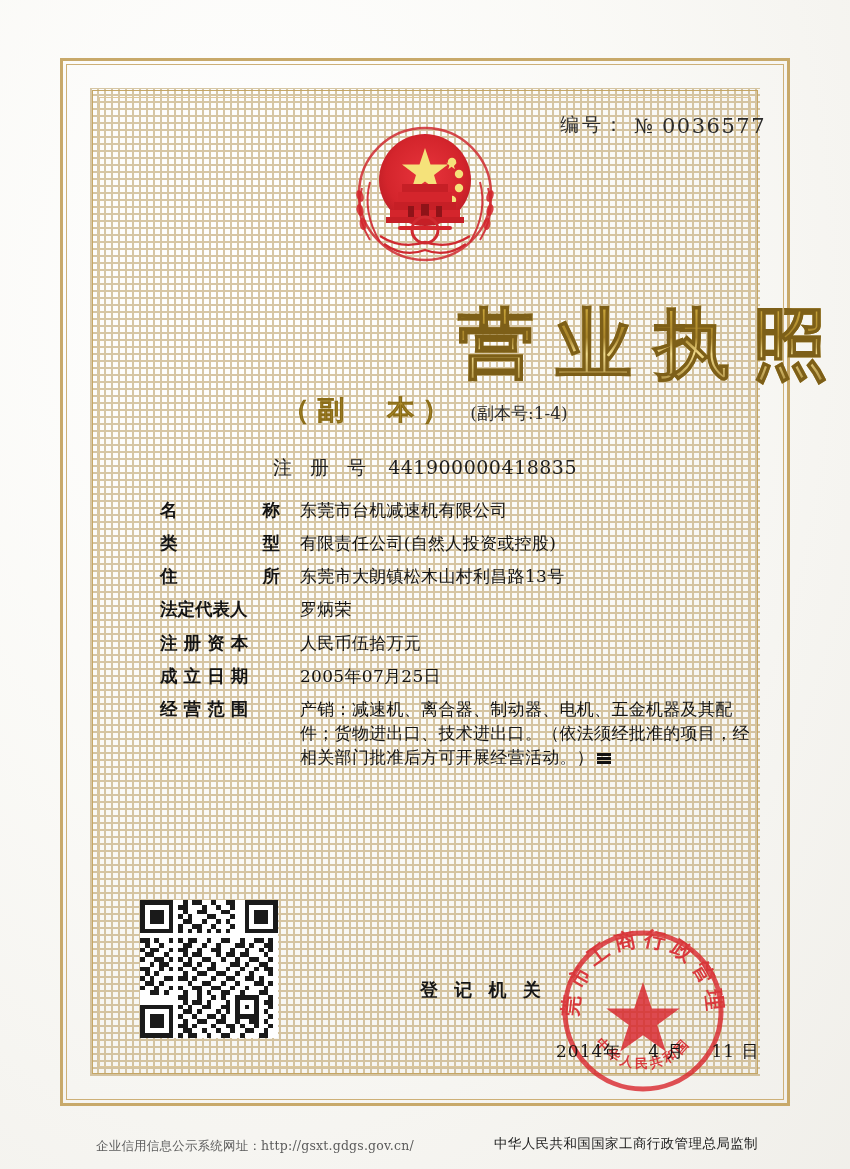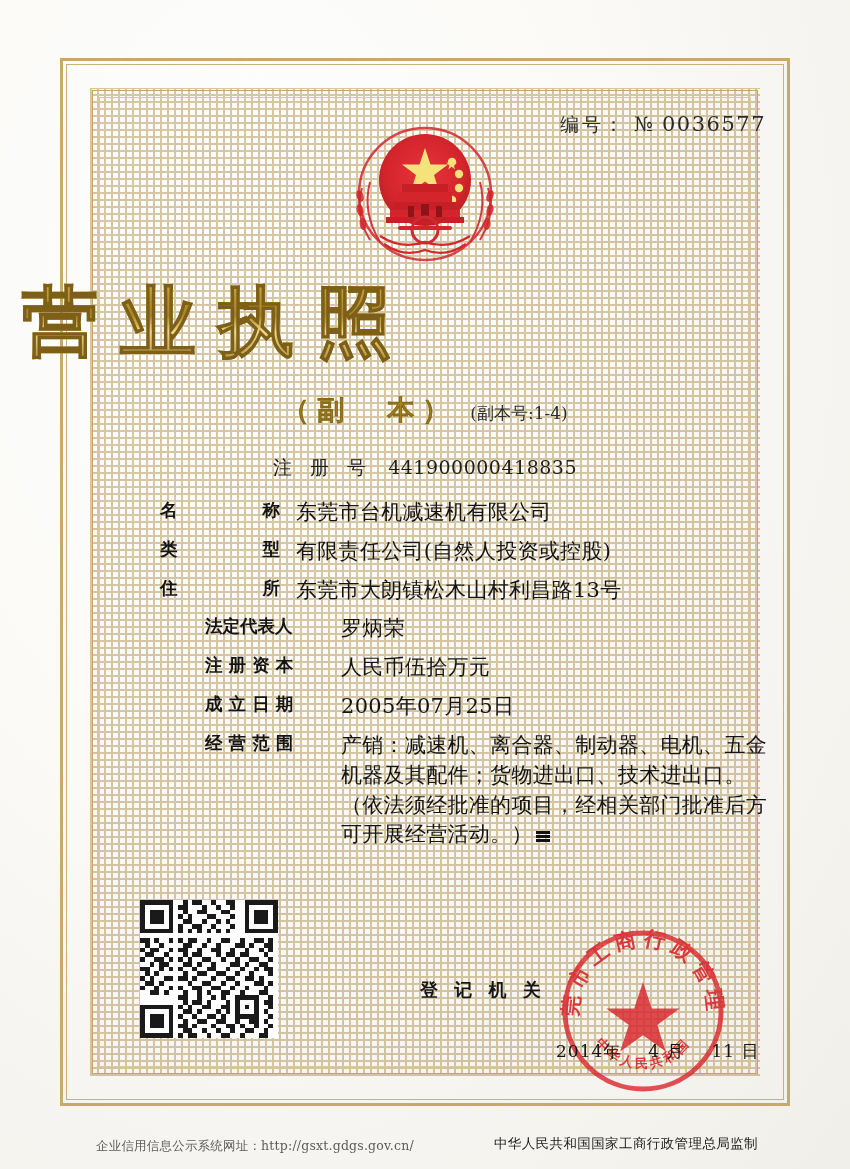--- a/index.html
+++ b/index.html
@@ -91,21 +91,21 @@
     border: 1px solid #ddc79a;
     box-sizing: border-box;
   }
 
   
   .serial {
     position: absolute;
     right: 84px;
     top: 112px;
     display: flex;
-    align-items: flex-start;
+    align-items: flex-end;
     gap: 8px;
     color: #2a2a2a;
     font-size: 20px;
     font-family: "DejaVu Serif", "Liberation Serif", serif;
     letter-spacing: 2px;
   }
   .serial .lbl { font-size: 19px; letter-spacing: 3px; }
   .serial .no  { font-size: 20px; letter-spacing: 1px; }
   .serial .num { font-size: 21px; letter-spacing: 1.5px; }
 
@@ -117,22 +117,22 @@
     transform: translateX(-50%);
     width: 170px;
     height: 162px;
   }
 
   
   .title {
     position: absolute;
     left: 0;
     right: 0;
-    top: 272px;
-    text-align: left;
+    top: 294px;
+    text-align: right;
     font-family: "DejaVu Serif", "Liberation Serif", serif;
     font-weight: 700;
     font-size: 76px;
     letter-spacing: 22px;
     text-indent: 22px;
     background: linear-gradient(180deg, #d8b441 0%, #a8842a 42%, #f0d98a 58%, #8d6c1f 100%);
     -webkit-background-clip: text;
     background-clip: text;
     color: transparent;
     -webkit-text-stroke: 1px #7d5f18;
@@ -187,27 +187,26 @@
   }
   .row .key {
     width: 120px;
     flex: 0 0 120px;
     font-size: 17.5px;
     font-weight: 700;
     display: flex;
     justify-content: space-between;
     letter-spacing: 0;
   }
-  .row .key.k2 { padding-right: 0; margin-left: 45px; }
+  .row .key.k2 { padding-right: 0; }
   .row .val {
-    font-size: 21px;
+    font-size: 17px;
     line-height: 1.42;
     letter-spacing: .3px;
-    padding-left: 0;
-    margin-left: 16px;
+    padding-left: 20px;
   }
   .row.scope .val { width: 455px; text-indent: 0; }
   .endmark {
     display: inline-block;
     width: 14px;
     height: 11px;
     margin-left: 3px;
     vertical-align: -1px;
     background:
       linear-gradient(#111,#111) 0 0/100% 3px no-repeat,

